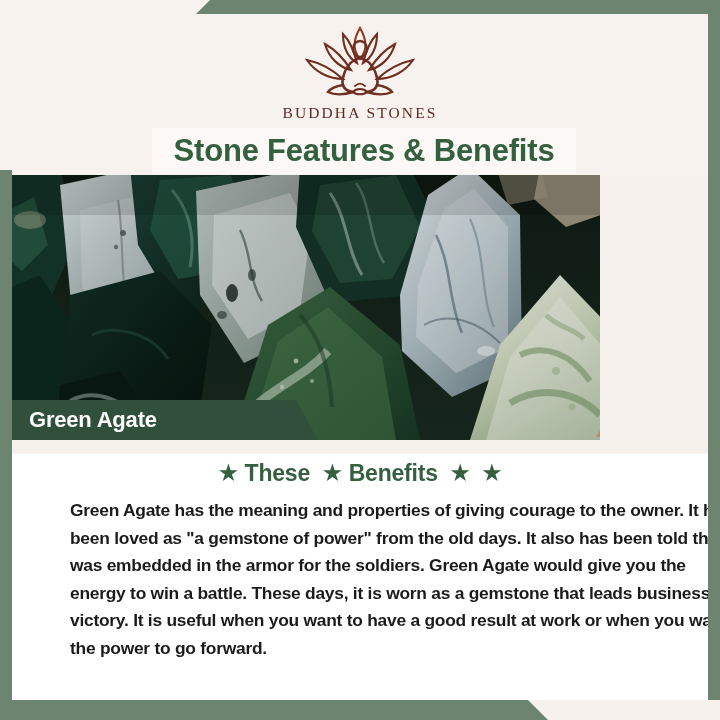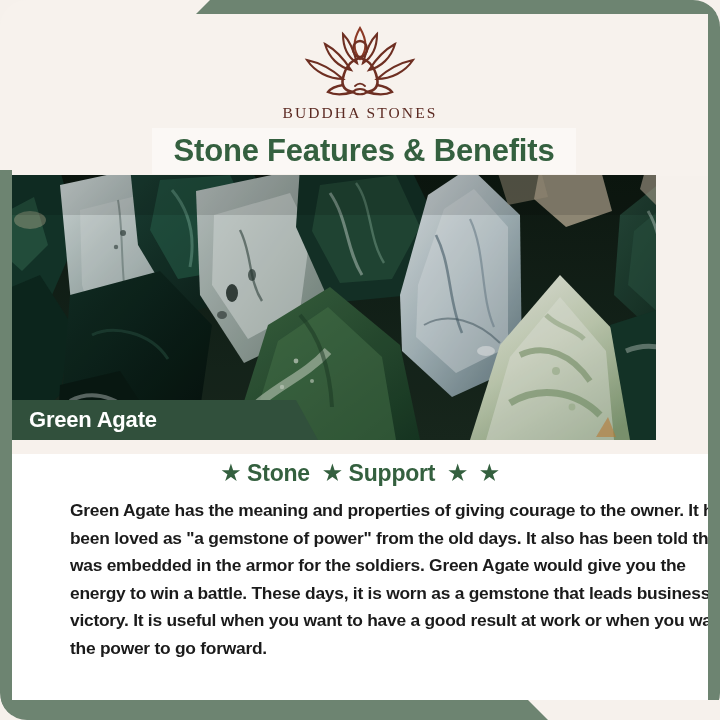--- a/index.html
+++ b/index.html
@@ -2,21 +2,21 @@
 <html><head>
 <meta charset="utf-8">
 <style>
   html,body{margin:0;padding:0;}
   body{
     width:720px;height:720px;overflow:hidden;
     background:#f6f1ec;
     font-family:"Liberation Sans", sans-serif;
     -webkit-font-smoothing:antialiased;
   }
-  .page{position:relative;width:720px;height:720px;background:#f6f1ec;overflow:hidden;border-radius:27px;}
+  .page{position:relative;width:720px;height:720px;background:#f6f1ec;overflow:hidden;}
 
   
   .frame-top{
     position:absolute;left:196px;top:0;width:524px;height:14px;
     background:#6d8471;
     clip-path:polygon(14px 0,100% 0,100% 100%,0 100%);
     z-index:5;
   }
   .frame-right{
     position:absolute;right:0;top:0;width:12px;height:700px;
@@ -55,21 +55,21 @@
     display:flex;align-items:center;justify-content:center;
   }
   .title-text{
     font-size:31px;font-weight:bold;color:#34603f;
     letter-spacing:-0.2px;white-space:nowrap;
     font-family:"Liberation Sans", sans-serif;
   }
 
   
   .photo{
-    position:absolute;left:0;top:175px;width:656px;height:265px;
+    position:absolute;left:0;top:175px;width:600px;height:265px;
     overflow:hidden;background:#a3a3a3;z-index:3;
   }
   .photo svg{display:block;width:720px;height:265px;}
 
   .stone-caption{
     position:absolute;left:0;bottom:0;width:318px;height:40px;
     background:#31503c;
     clip-path:polygon(0 0,296px 0,100% 100%,0 100%);
     display:flex;align-items:center;z-index:4;
   }
@@ -267,25 +267,25 @@
       <span>Green Agate</span>
     </div>
   </div>
 
   <div class="content">
     <div class="content-top-tint"></div>
 
     <div class="keywords">
       <span class="kw">
         <span class="star">★</span>
-        <span>Stone</span>
-      </span>
-      <span class="kw">
-        <span class="star">★</span>
-        <span>Support</span>
+        <span>These</span>
+      </span>
+      <span class="kw">
+        <span class="star">★</span>
+        <span>Benefits</span>
       </span>
       <span class="kw">
         <span class="star">★</span>
       </span>
       <span class="kw">
         <span class="star">★</span>
       </span>
     </div>
 
     <div class="body-text">Green Agate has the meaning and properties of giving courage to the owner. It has been loved as "a gemstone of power" from the old days. It also has been told that it was embedded in the armor for the soldiers. Green Agate would give you the energy to win a battle. These days, it is worn as a gemstone that leads business to victory. It is useful when you want to have a good result at work or when you want the power to go forward.</div>

